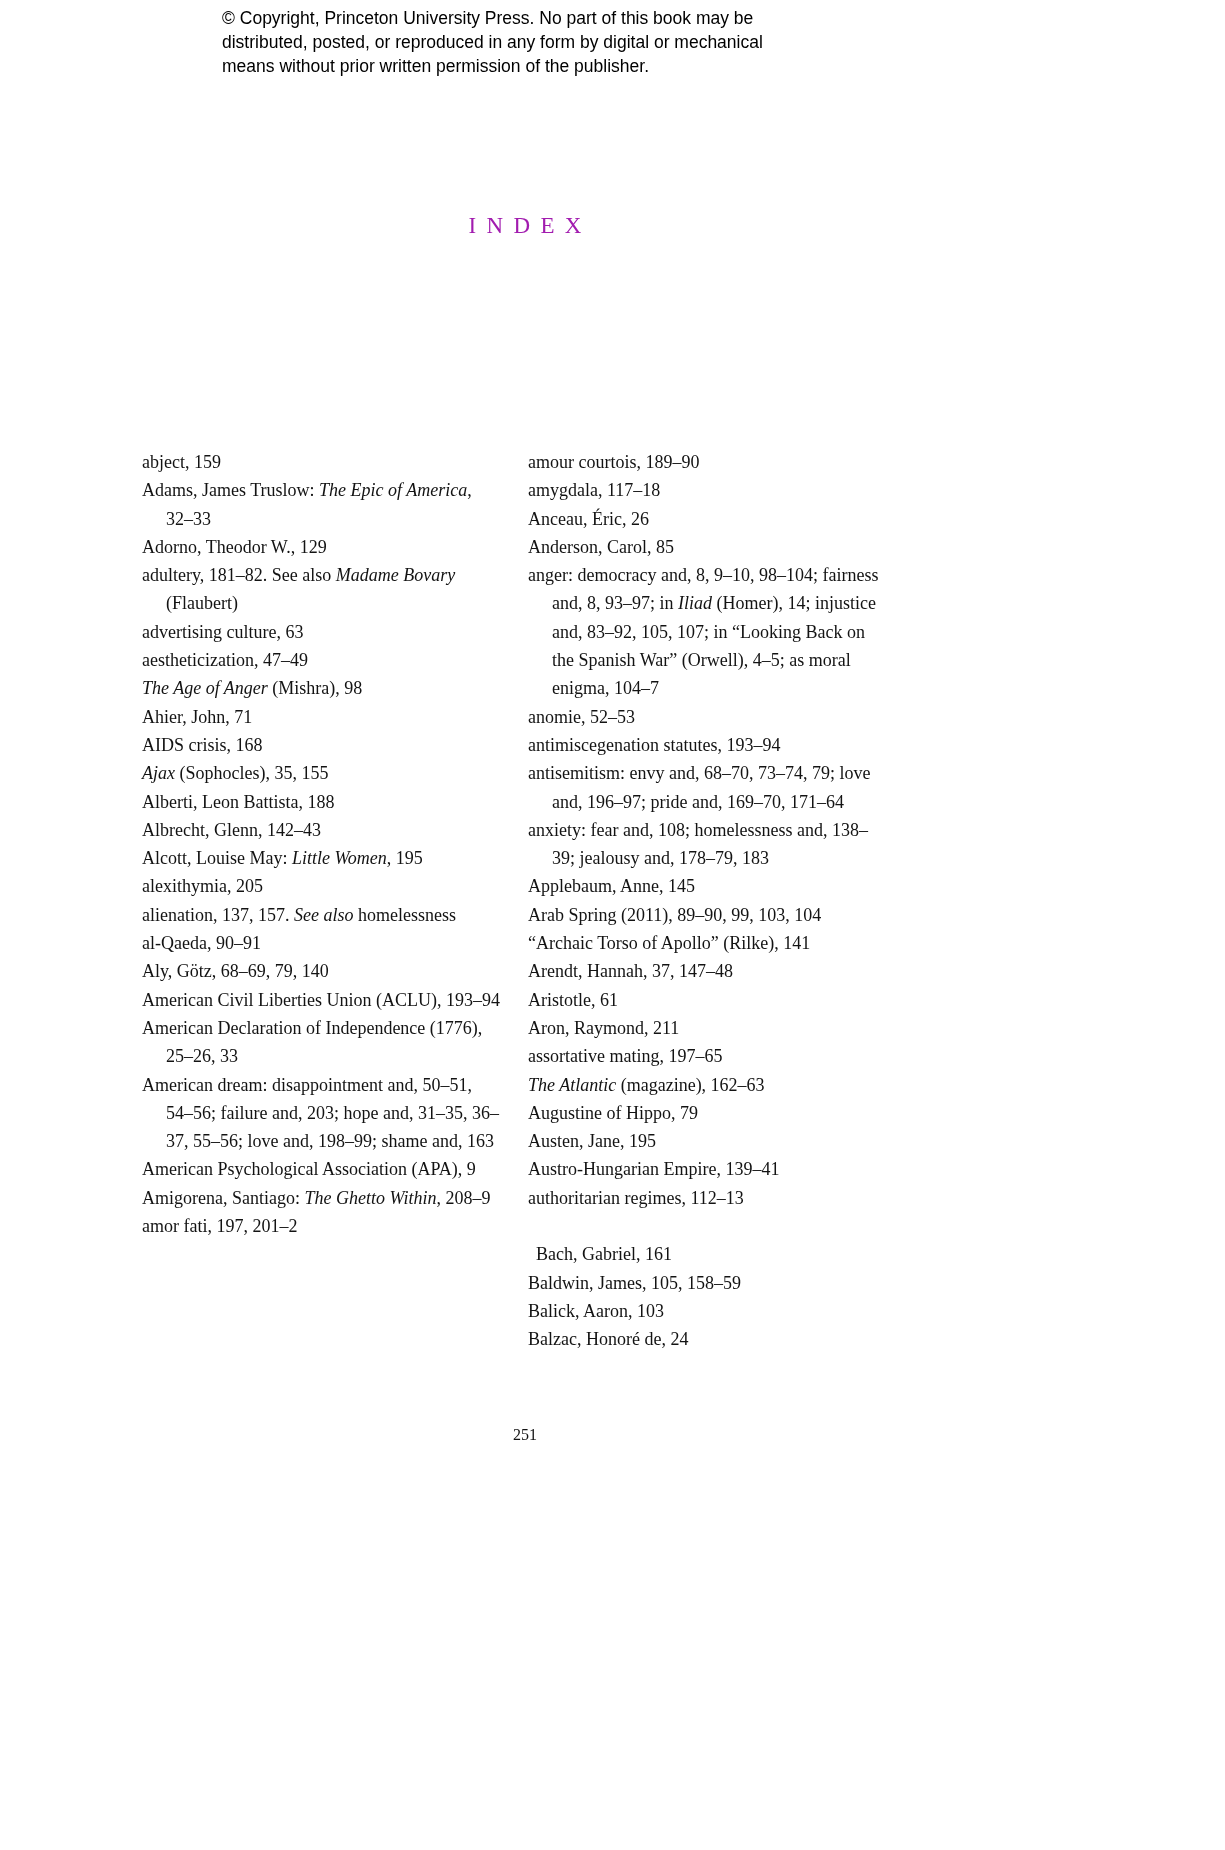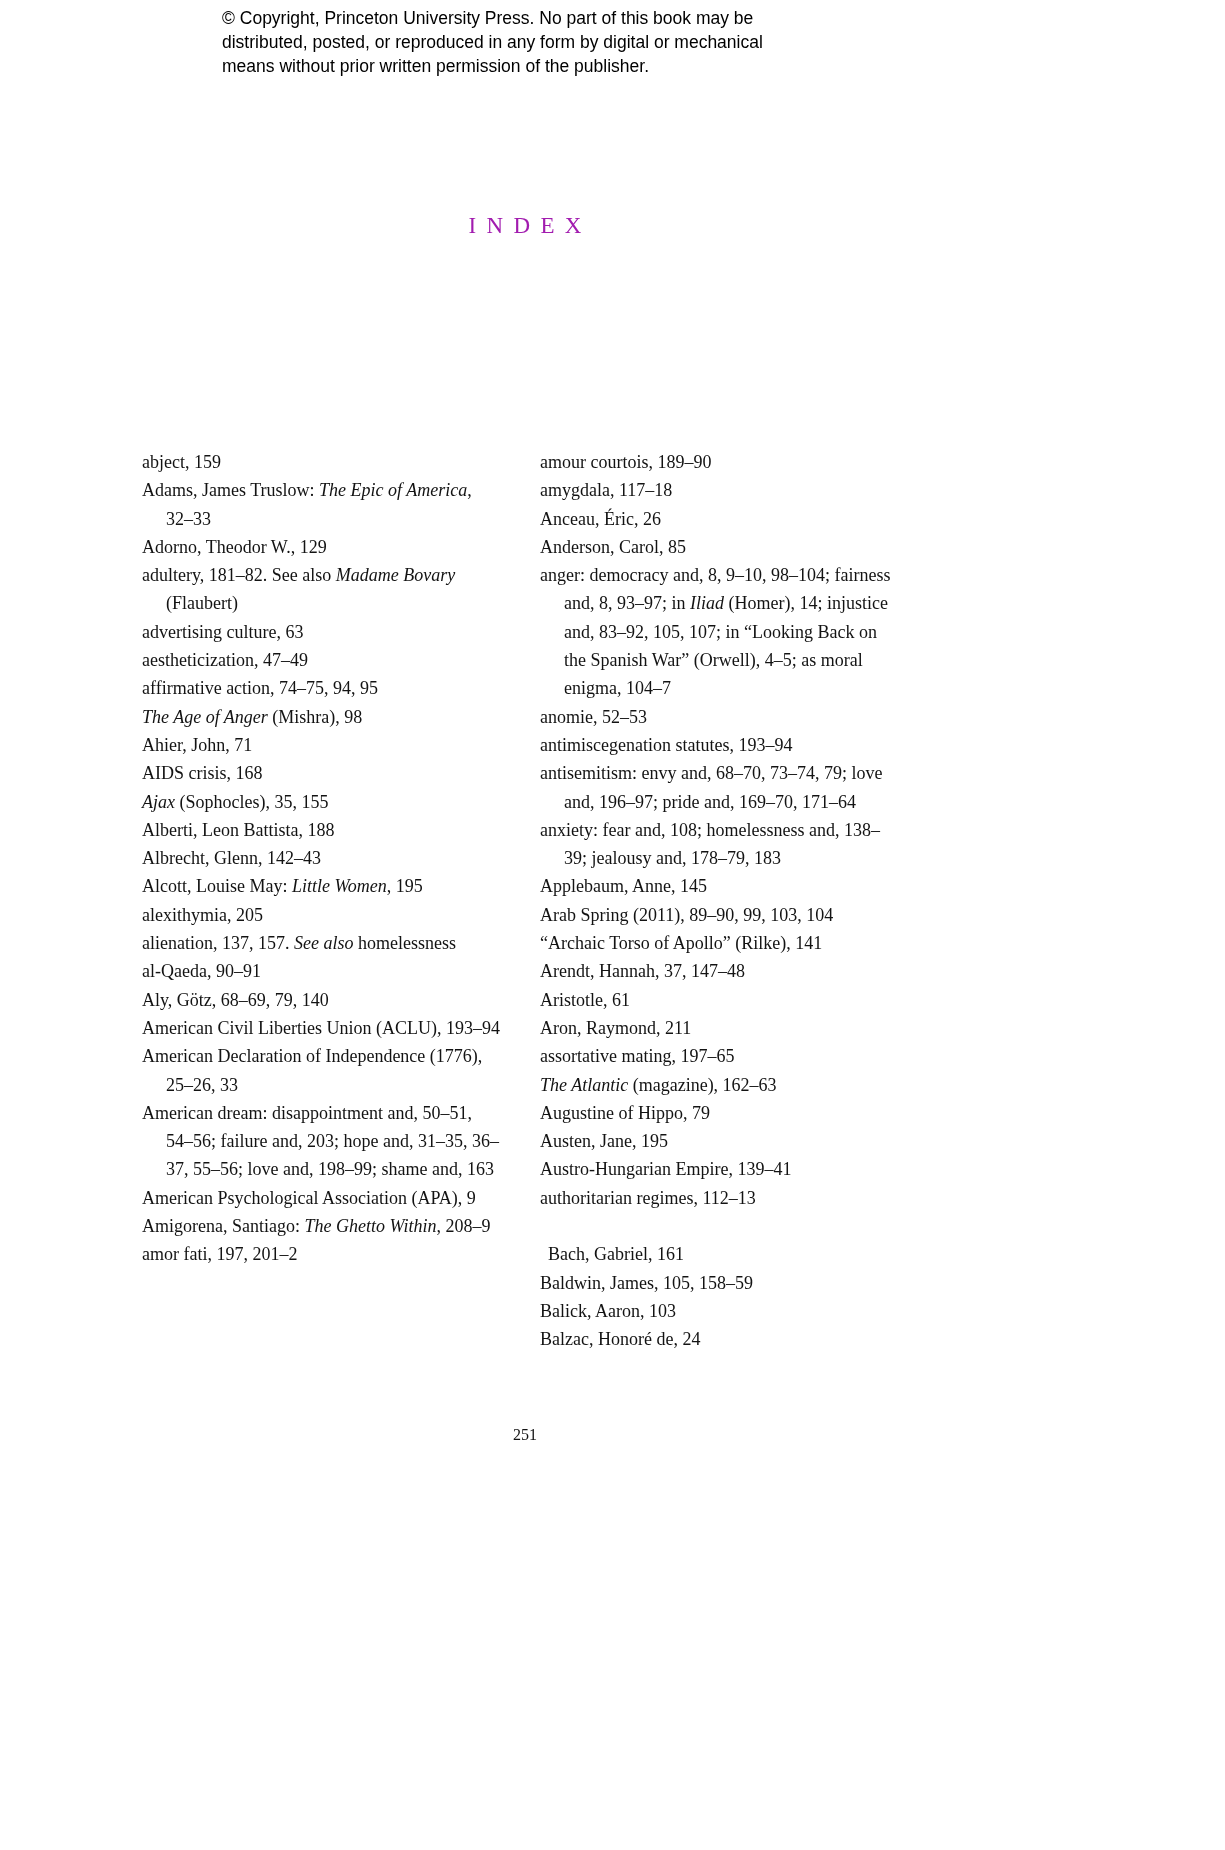--- a/index.html
+++ b/index.html
@@ -33,21 +33,21 @@
     letter-spacing: 0.45em;
     text-indent: 0.45em; 
     color: #a21caf;
   }
   .columns {
     position: absolute;
     top: 448px;
     left: 142px;
     width: 746px;
     display: flex;
-    gap: 38px;
+    gap: 26px;
     font-size: 18px;
     line-height: 28.3px;
   }
   .col { width: 360px; flex: 0 0 360px; }
   .entry {
     margin: 0;
     padding-left: 24px;
     text-indent: -24px;
   }
   .entry.gap { margin-top: 28.3px; margin-left: 8px; }
@@ -85,21 +85,20 @@
   <h1 class="title">INDEX</h1>
 
   <div class="columns">
     <div class="col">
         <p class="entry"><span>abject, 159</span></p>
         <p class="entry"><span>Adams, James Truslow: </span><i>The Epic of America</i><span>, 32–33</span></p>
         <p class="entry"><span>Adorno, Theodor W., 129</span></p>
         <p class="entry"><span>adultery, 181–82. See also </span><i>Madame Bovary</i><span> (Flaubert)</span></p>
         <p class="entry"><span>advertising culture, 63</span></p>
         <p class="entry"><span>aestheticization, 47–49</span></p>
-        <p class="entry"><span>affirmative action, 74–75, 94, 95</span></p>
         <p class="entry"><i>The Age of Anger</i><span> (Mishra), 98</span></p>
         <p class="entry"><span>Ahier, John, 71</span></p>
         <p class="entry"><span>AIDS crisis, 168</span></p>
         <p class="entry"><i>Ajax</i><span> (Sophocles), 35, 155</span></p>
         <p class="entry"><span>Alberti, Leon Battista, 188</span></p>
         <p class="entry"><span>Albrecht, Glenn, 142–43</span></p>
         <p class="entry"><span>Alcott, Louise May: </span><i>Little Women</i><span>, 195</span></p>
         <p class="entry"><span>alexithymia, 205</span></p>
         <p class="entry"><span>alienation, 137, 157. </span><i>See also</i><span> homelessness</span></p>
         <p class="entry"><span>al-Qaeda, 90–91</span></p>

